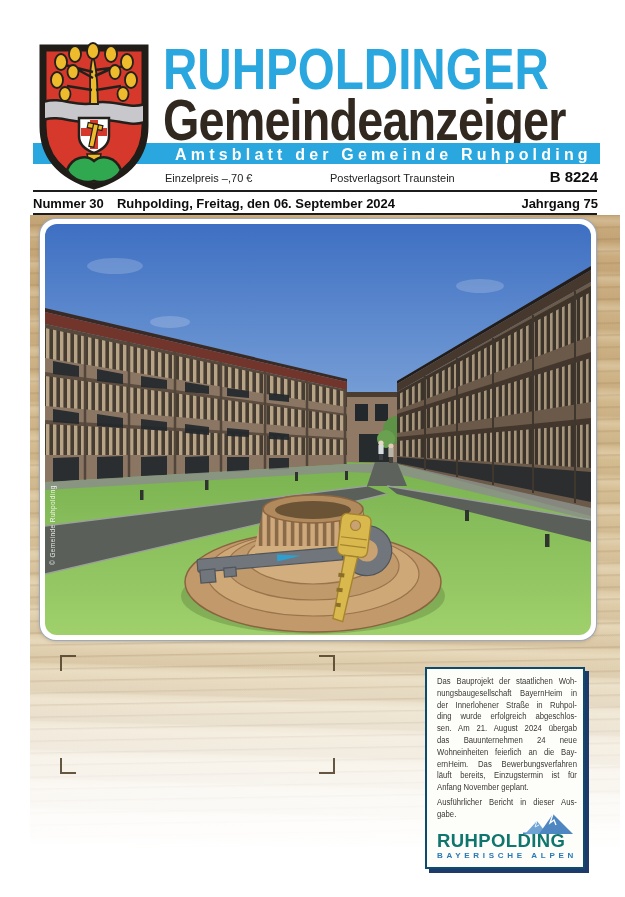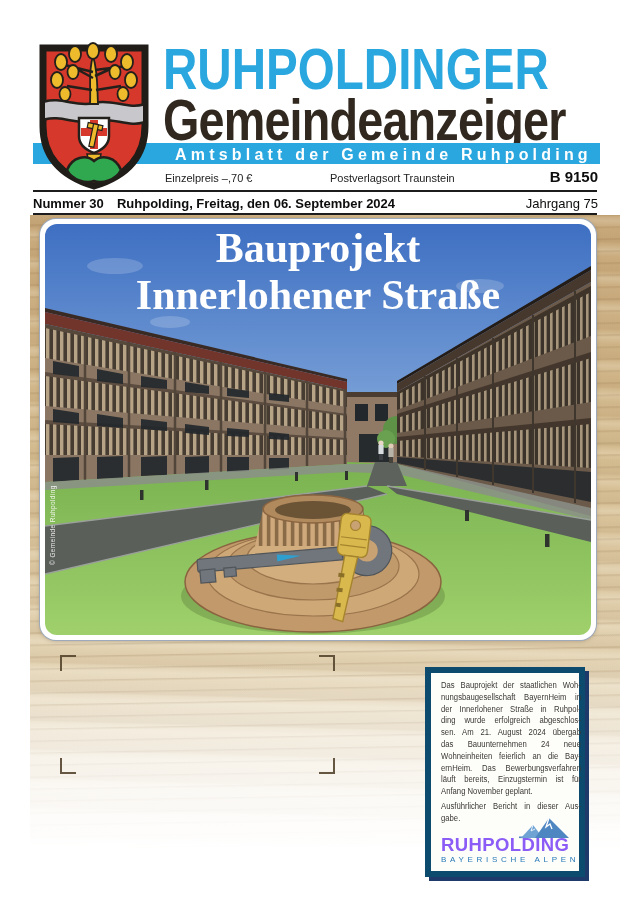--- a/index.html
+++ b/index.html
@@ -16,21 +16,21 @@
   .band-text{position:absolute;left:142px;top:3px;font-size:16px;font-weight:bold;color:#ffffff;
              letter-spacing:4.2px;white-space:nowrap;}
   .price{position:absolute;left:165px;top:172px;font-size:11px;color:#222;text-align:center;}
   .postloc{position:absolute;left:330px;top:172px;font-size:11px;color:#222;}
   .bnum{position:absolute;right:27px;top:168px;font-size:15px;font-weight:bold;color:#0d0d0d;}
   .hr{position:absolute;left:33px;width:564px;height:2px;background:#1c1c1c;}
   .hr1{top:190px}.hr2{top:213px}
   .issue{position:absolute;left:33px;top:196px;font-size:13px;font-weight:bold;color:#0d0d0d;}
   .dateline{position:absolute;left:0;top:196px;width:512px;text-align:center;font-size:13px;
             font-weight:bold;color:#0d0d0d;}
-  .volume{position:absolute;right:27px;top:196px;font-size:13px;font-weight:normal;color:#0d0d0d;}
+  .volume{position:absolute;right:27px;top:196px;font-size:13px;font-weight:bold;color:#0d0d0d;}
 
   
   .wood{position:absolute;left:30px;top:215px;width:590px;height:655px;
     background-image:
       linear-gradient(180deg, rgba(255,255,255,0) 0%, rgba(255,255,255,0) 68%, rgba(255,255,255,.72) 86%, #ffffff 97%),
       repeating-linear-gradient(179deg, rgba(125,90,48,0) 0px, rgba(125,90,48,0) 9px, rgba(125,90,48,.18) 10px, rgba(125,90,48,0) 12px, rgba(125,90,48,0) 21px, rgba(100,70,35,.13) 22px, rgba(100,70,35,0) 24px),
       repeating-linear-gradient(181.5deg, rgba(255,250,235,0) 0px, rgba(255,250,235,.20) 6px, rgba(255,250,235,0) 13px, rgba(140,100,55,.10) 27px, rgba(140,100,55,0) 29px),
       linear-gradient(180deg, #c7a87a 0%, #d5bd92 38%, #e2d2b2 68%, #ece1cc 88%, #f6f0e4 100%);
     background-color:#d7bf97;}
 
@@ -47,31 +47,31 @@
 
   
   .mark{position:absolute;width:14px;height:14px;border:0 solid #55462e;opacity:.9;z-index:3;}
   .mark.tl{left:60px;top:655px;border-top-width:2px;border-left-width:2px;}
   .mark.tr{left:319px;top:655px;border-top-width:2px;border-right-width:2px;}
   .mark.bl{left:60px;top:758px;border-bottom-width:2px;border-left-width:2px;}
   .mark.br{left:319px;top:758px;border-bottom-width:2px;border-right-width:2px;}
 
   
   .infobox{position:absolute;left:425px;top:667px;width:160px;box-sizing:border-box;
-           background:#fdfdfa;border:6px solid #0c4a6e;box-shadow:4px 4px 0 0 #1D3A6B;
+           background:#fdfdfa;border:2px solid #0c4a6e;box-shadow:4px 4px 0 0 #1D3A6B;
            padding:6px 0 7px 0;z-index:4;}
   .ib-text{width:176px;transform:scaleX(.795);transform-origin:0 0;margin-left:10px;
            font-size:9.7px;line-height:11.8px;color:#3a3834;}
   .ib-line{text-align:justify;text-align-last:justify;}
   .ib-line.lastline{text-align-last:left;}
   .para2{margin-top:3px;}
   .ib-logo{position:relative;margin:6px 10px 0 10px;height:34px;}
-  .logo-name{position:absolute;left:0;bottom:9px;font-size:18.5px;font-weight:bold;color:#8b5cf6;
+  .logo-name{position:absolute;left:0;bottom:9px;font-size:18.5px;font-weight:bold;color:#0f766e;
              letter-spacing:.4px;white-space:nowrap;line-height:1;}
-  .logo-tagline{position:absolute;left:0;bottom:0;font-size:8px;font-weight:normal;color:#2779B7;
+  .logo-tagline{position:absolute;left:0;bottom:0;font-size:8px;font-weight:bold;color:#2779B7;
                 letter-spacing:3.7px;white-space:nowrap;line-height:1;}
   .logo-mountains{position:absolute;right:-2px;top:-14px;width:52px;height:24px;z-index:2;}
 </style>
 </head>
 <body>
 
 <div class="page">
 
   <div>
 
@@ -112,21 +112,21 @@
     </svg>
 
     <div class="band">
       <div class="band-text">Amtsblatt der Gemeinde Ruhpolding</div>
     </div>
     <div class="title1">RUHPOLDINGER</div>
     <div class="title2">Gemeindeanzeiger</div>
 
     <div class="price">Einzelpreis –,70 €</div>
     <div class="postloc">Postverlagsort Traunstein</div>
-    <div class="bnum">B 9150</div>
+    <div class="bnum">B 8224</div>
     <div class="hr hr1"></div>
     <div class="dateline">Ruhpolding, Freitag, den 06. September 2024</div>
     <div class="issue">Nummer 30</div>
     <div class="volume">Jahrgang 75</div>
     <div class="hr hr2"></div>
   </div>
 
   <div class="wood"></div>
 
   <div class="photo-card">
@@ -290,24 +290,20 @@
           <line x1="294" y1="314" x2="320" y2="314" stroke="#a5842e" stroke-width="1.2"></line>
           <line x1="294" y1="322" x2="320" y2="322" stroke="#a5842e" stroke-width="1.2"></line>
           <polygon points="300,332 313,332 306,398 296,396" fill="#d9b94e" stroke="#a5842e" stroke-width="1.4"></polygon>
           <rect x="296" y="350" width="6" height="4" fill="#8a6f28"></rect>
           <rect x="296" y="365" width="6" height="4" fill="#8a6f28"></rect>
           <rect x="297" y="380" width="5" height="4" fill="#8a6f28"></rect>
         </g>
       </svg>
     </div>
 
-    <div class="headline">
-      <div>Bauprojekt</div>
-      <div>Innerlohener Straße</div>
-    </div>
     <div class="credit">© Gemeinde Ruhpolding</div>
   </div>
 
   <div class="mark tl"></div>
   <div class="mark tr"></div>
   <div class="mark bl"></div>
   <div class="mark br"></div>
 
   <div class="infobox">
     <div class="ib-text">

